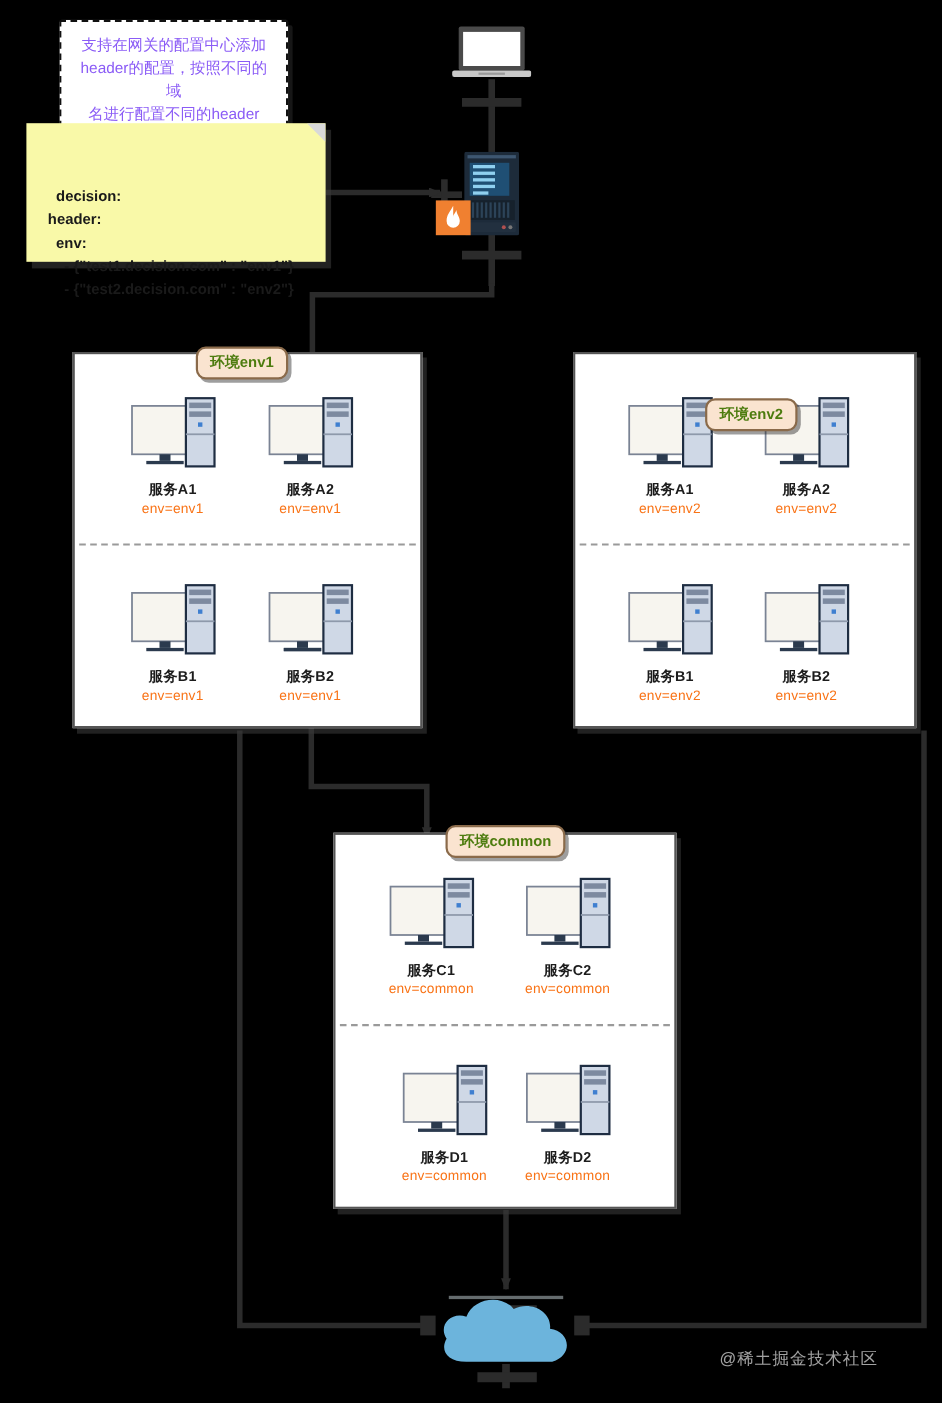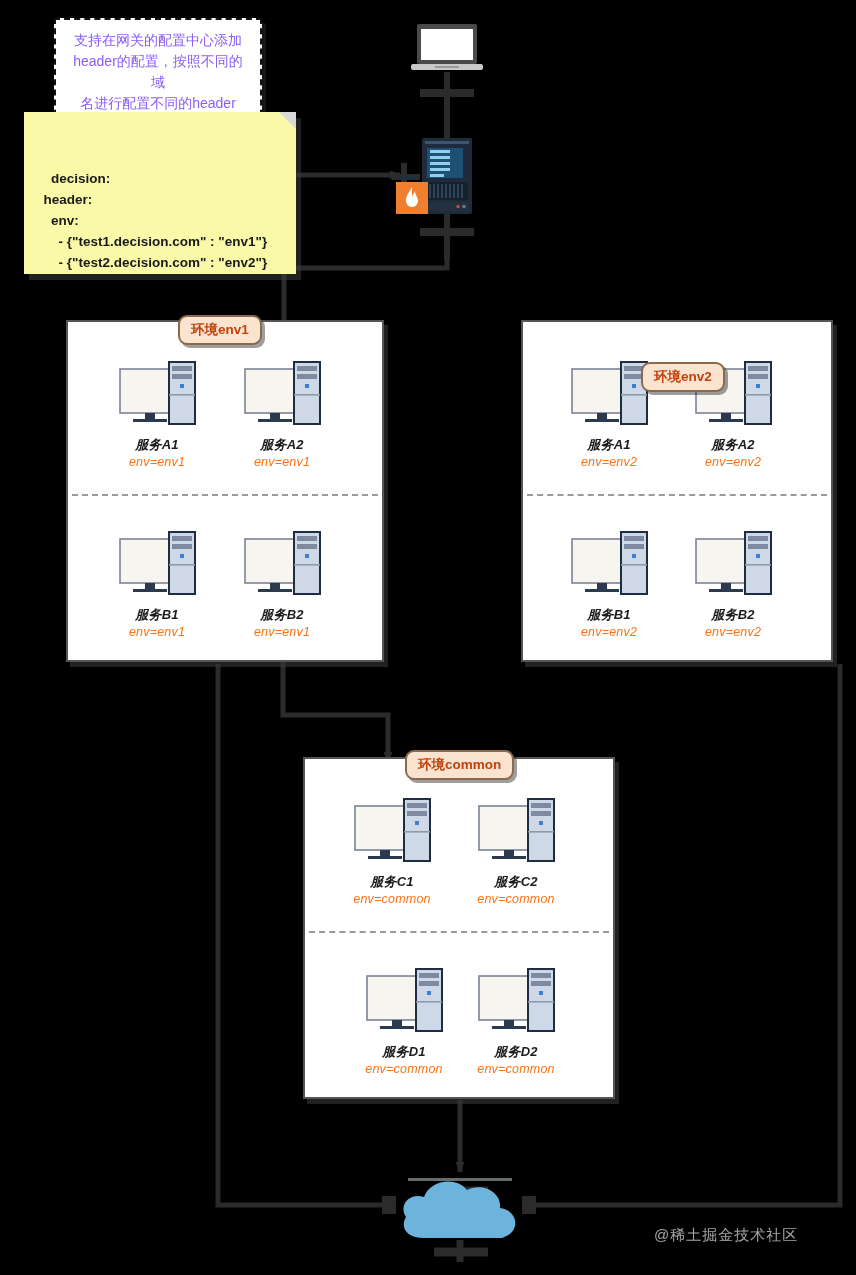--- a/index.html
+++ b/index.html
@@ -78,31 +78,31 @@
   .env-divider {
     position: absolute;
     left: 4px; right: 4px;
     border-top: 2px dashed #9a9a9a;
   }
   .env-badge {
     position: absolute;
     background: #fae4d0;
     border: 2px solid #8a6a4a;
     border-radius: 9px;
-    color: #c2410c;
+    color: #4d7c0f;
     font-size: 13.5px;
     font-weight: bold;
     padding: 4px 11px;
     white-space: nowrap;
     box-shadow: 3px 3px 0 rgba(40,40,40,0.45);
     z-index: 6;
   }
 
   
-  .node { position: absolute; width: 120px; text-align: center; font-style: italic; }
+  .node { position: absolute; width: 120px; text-align: center; }
   .node-icon { position: relative; width: 84px; height: 72px; margin: 0 auto; }
   .node-label {
     margin-top: 4px;
     font-size: 13px; font-weight: bold; color: #1c1c1c;
     letter-spacing: 0.2px;
   }
   .node-env {
     margin-top: 1px;
     font-size: 12.5px; color: #f97316; letter-spacing: 0.2px;
   }
@@ -187,21 +187,21 @@
       <rect x="522" y="1196" width="14" height="18"></rect>
     </g>
   </svg>
 
   <div class="abs note-dashed" style="left:54px; top:18px; width:208px;">
     <span style="white-space:pre-line;">支持在网关的配置中心添加
 header的配置，按照不同的域
 名进行配置不同的header</span>
   </div>
 
-  <div class="abs note-yellow" style="left:24px; top:112px; width:272px; height:162px;">
+  <div class="abs note-yellow" style="left:24px; top:112px; width:272px; height:126px;">
     <div class="fold"></div>
     <span>decision:
   header:
     env:
       - {"test1.decision.com" : "env1"}
       - {"test2.decision.com" : "env2"}</span>
   </div>
 
   <div class="abs" style="left:411px; top:22px; width:72px; height:52px;">
     <svg width="72" height="52" viewBox="0 0 72 52">

